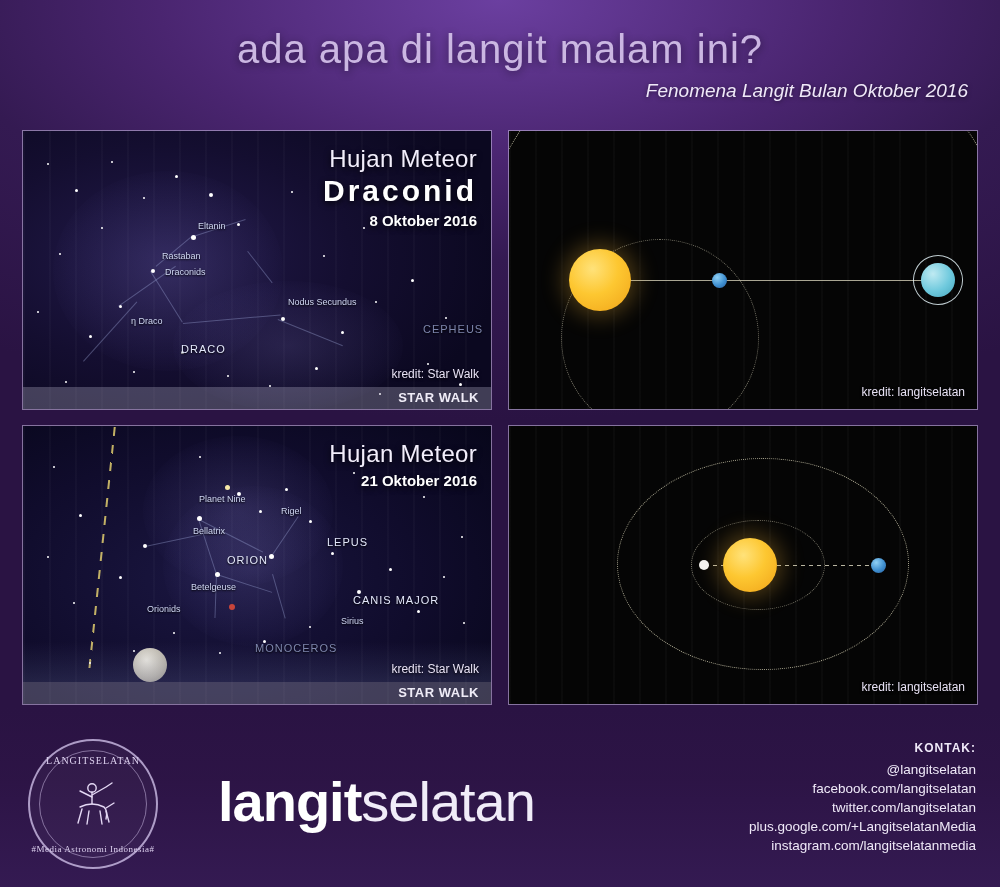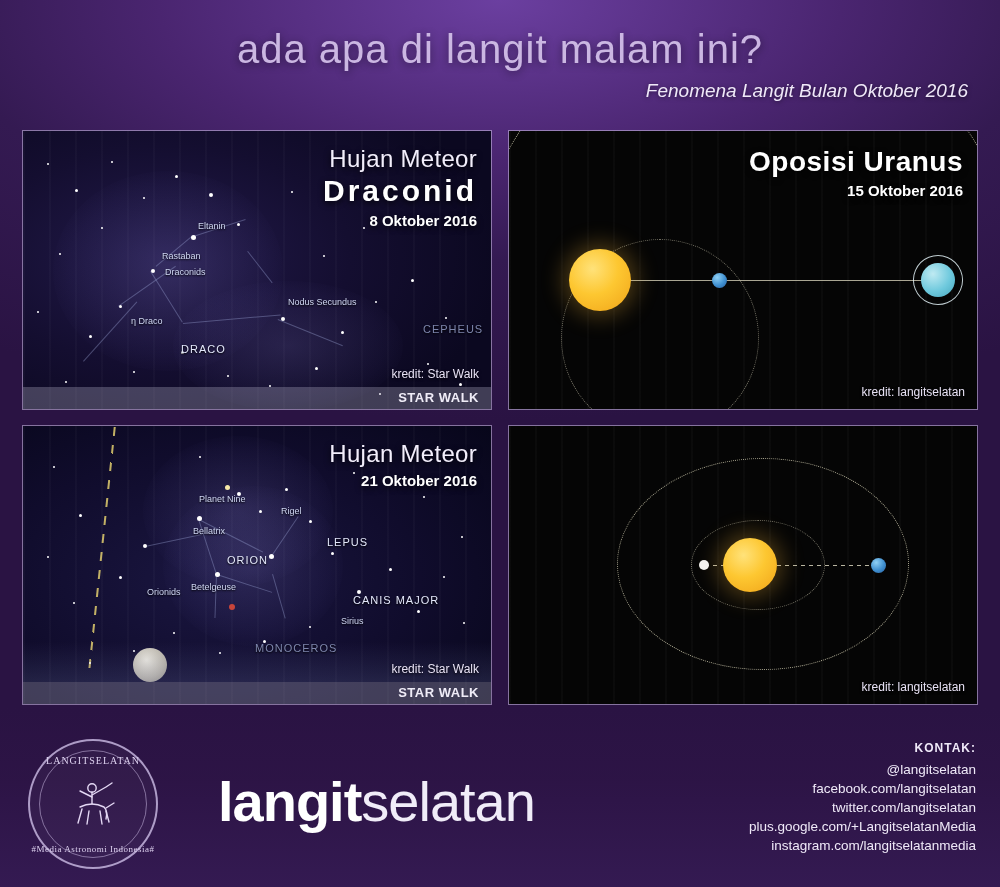--- a/index.html
+++ b/index.html
@@ -276,24 +276,20 @@
 
     <div class="orbit thin" style="left:52px; top:108px; width:198px; height:198px; border-style:dotted;"></div>
 
     <div class="sightline solidline" style="left:100px; top:149px; width:330px;"></div>
 
     <div class="sunball" style="left:60px; top:118px; width:62px; height:62px;"></div>
     <div class="planet earth" style="left:203px; top:142px; width:15px; height:15px;"></div>
     <div class="planet uranus" style="left:412px; top:132px; width:34px; height:34px;"></div>
     <div class="ring" style="left:404px; top:124px; width:50px; height:50px;"></div>
 
-    <div class="panel-head">
-      <div class="ph-line2 wide" style="font-size:28px; letter-spacing:0.5px;">Oposisi Uranus</div>
-      <div class="ph-date">15 Oktober 2016</div>
-    </div>
 
     <div class="credit">kredit: langitselatan</div>
   </div>
 
   <div class="panel p3">
     <div class="sky deep"></div>
     <div class="wm-stripes"></div>
 
     <div style="position:absolute; left:78px; top:0; width:2px; height:245px;
                 background:repeating-linear-gradient(180deg, rgba(225,205,110,0.85) 0 9px, rgba(0,0,0,0) 9px 18px);
@@ -349,21 +345,21 @@
 
     <div style="position:absolute; left:0; right:0; bottom:22px; height:40px;
                 background:linear-gradient(180deg, rgba(120,130,190,0) 0%, rgba(130,140,200,0.18) 100%);"></div>
 
     <div class="lbl" style="left:176px; top:68px;">Planet Nine</div>
     <div class="lbl" style="left:258px; top:80px;">Rigel</div>
     <div class="lbl" style="left:170px; top:100px;">Bellatrix</div>
     <div class="lbl big" style="left:304px; top:110px;">LEPUS</div>
     <div class="lbl big" style="left:204px; top:128px;">ORION</div>
     <div class="lbl" style="left:168px; top:156px;">Betelgeuse</div>
-    <div class="lbl" style="left:124px; top:161px;">Orionids</div>
+    <div class="lbl" style="left:124px; top:178px;">Orionids</div>
     <div class="lbl big" style="left:330px; top:168px;">CANIS MAJOR</div>
     <div class="lbl" style="left:318px; top:190px;">Sirius</div>
     <div class="lbl faint big" style="left:232px; top:216px;">MONOCEROS</div>
 
     <div class="panel-head">
       <div class="ph-line1">Hujan Meteor</div>
       <div class="ph-date">21 Oktober 2016</div>
     </div>
 
     <div class="credit up">kredit: Star Walk</div>

